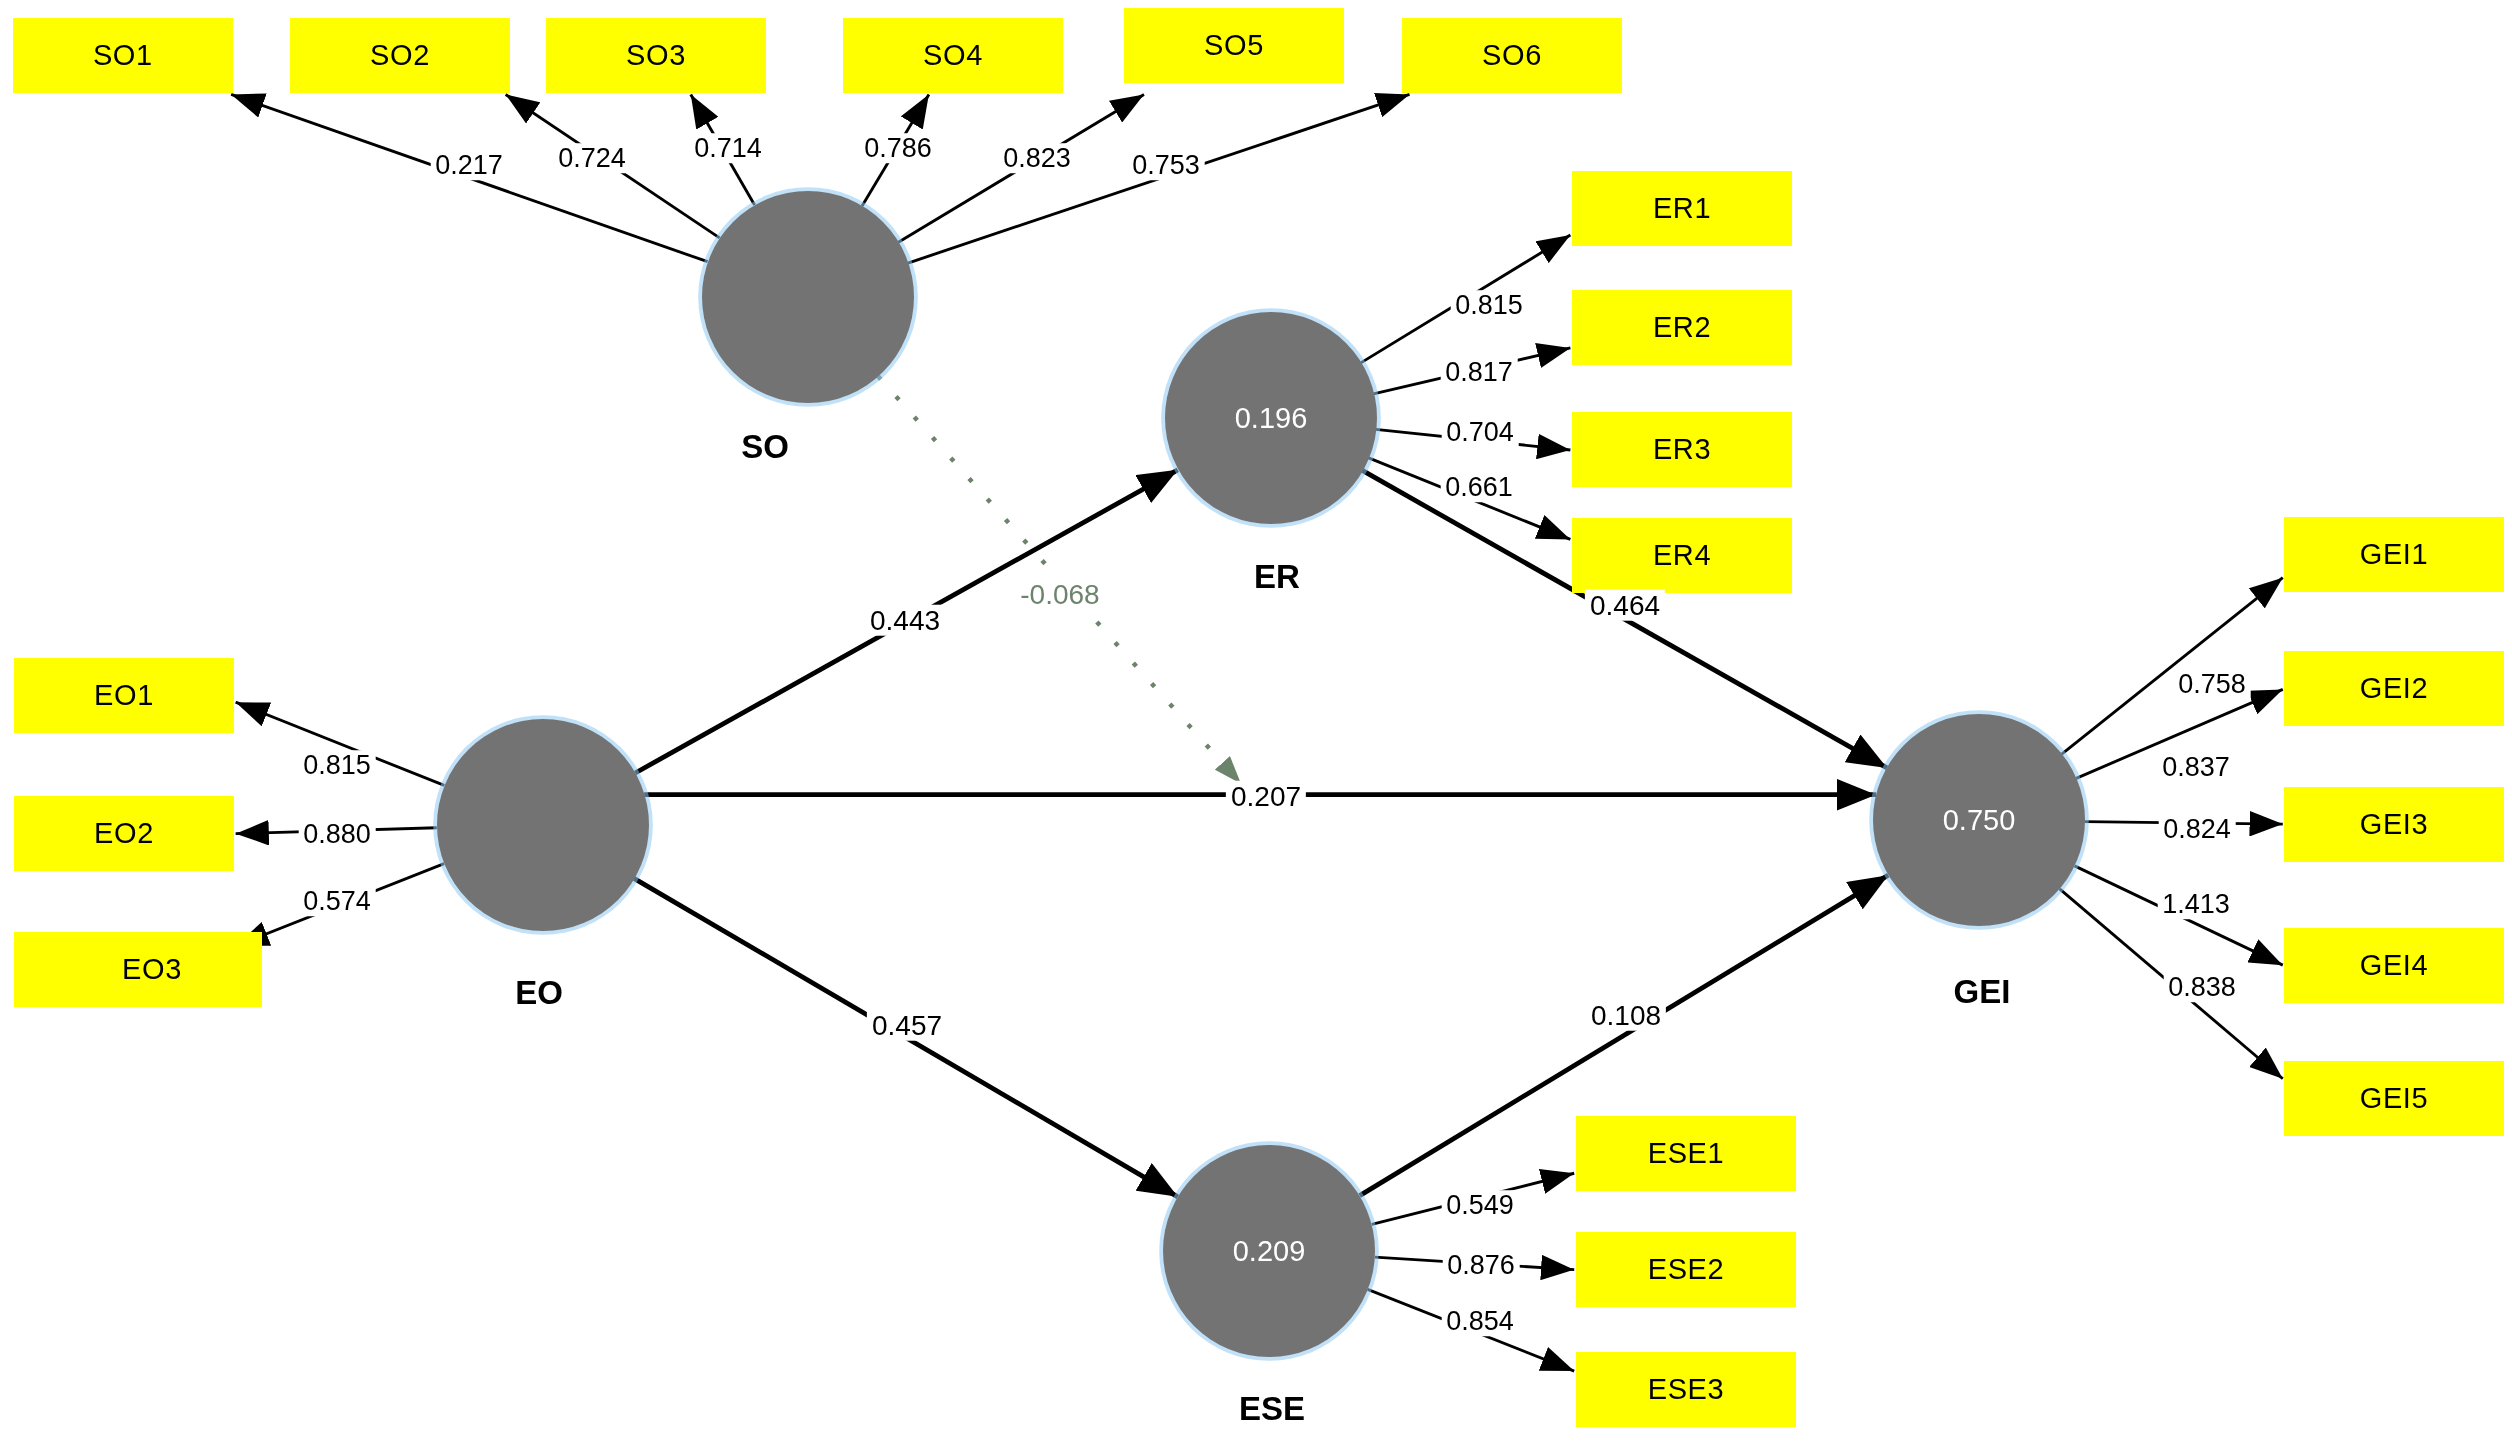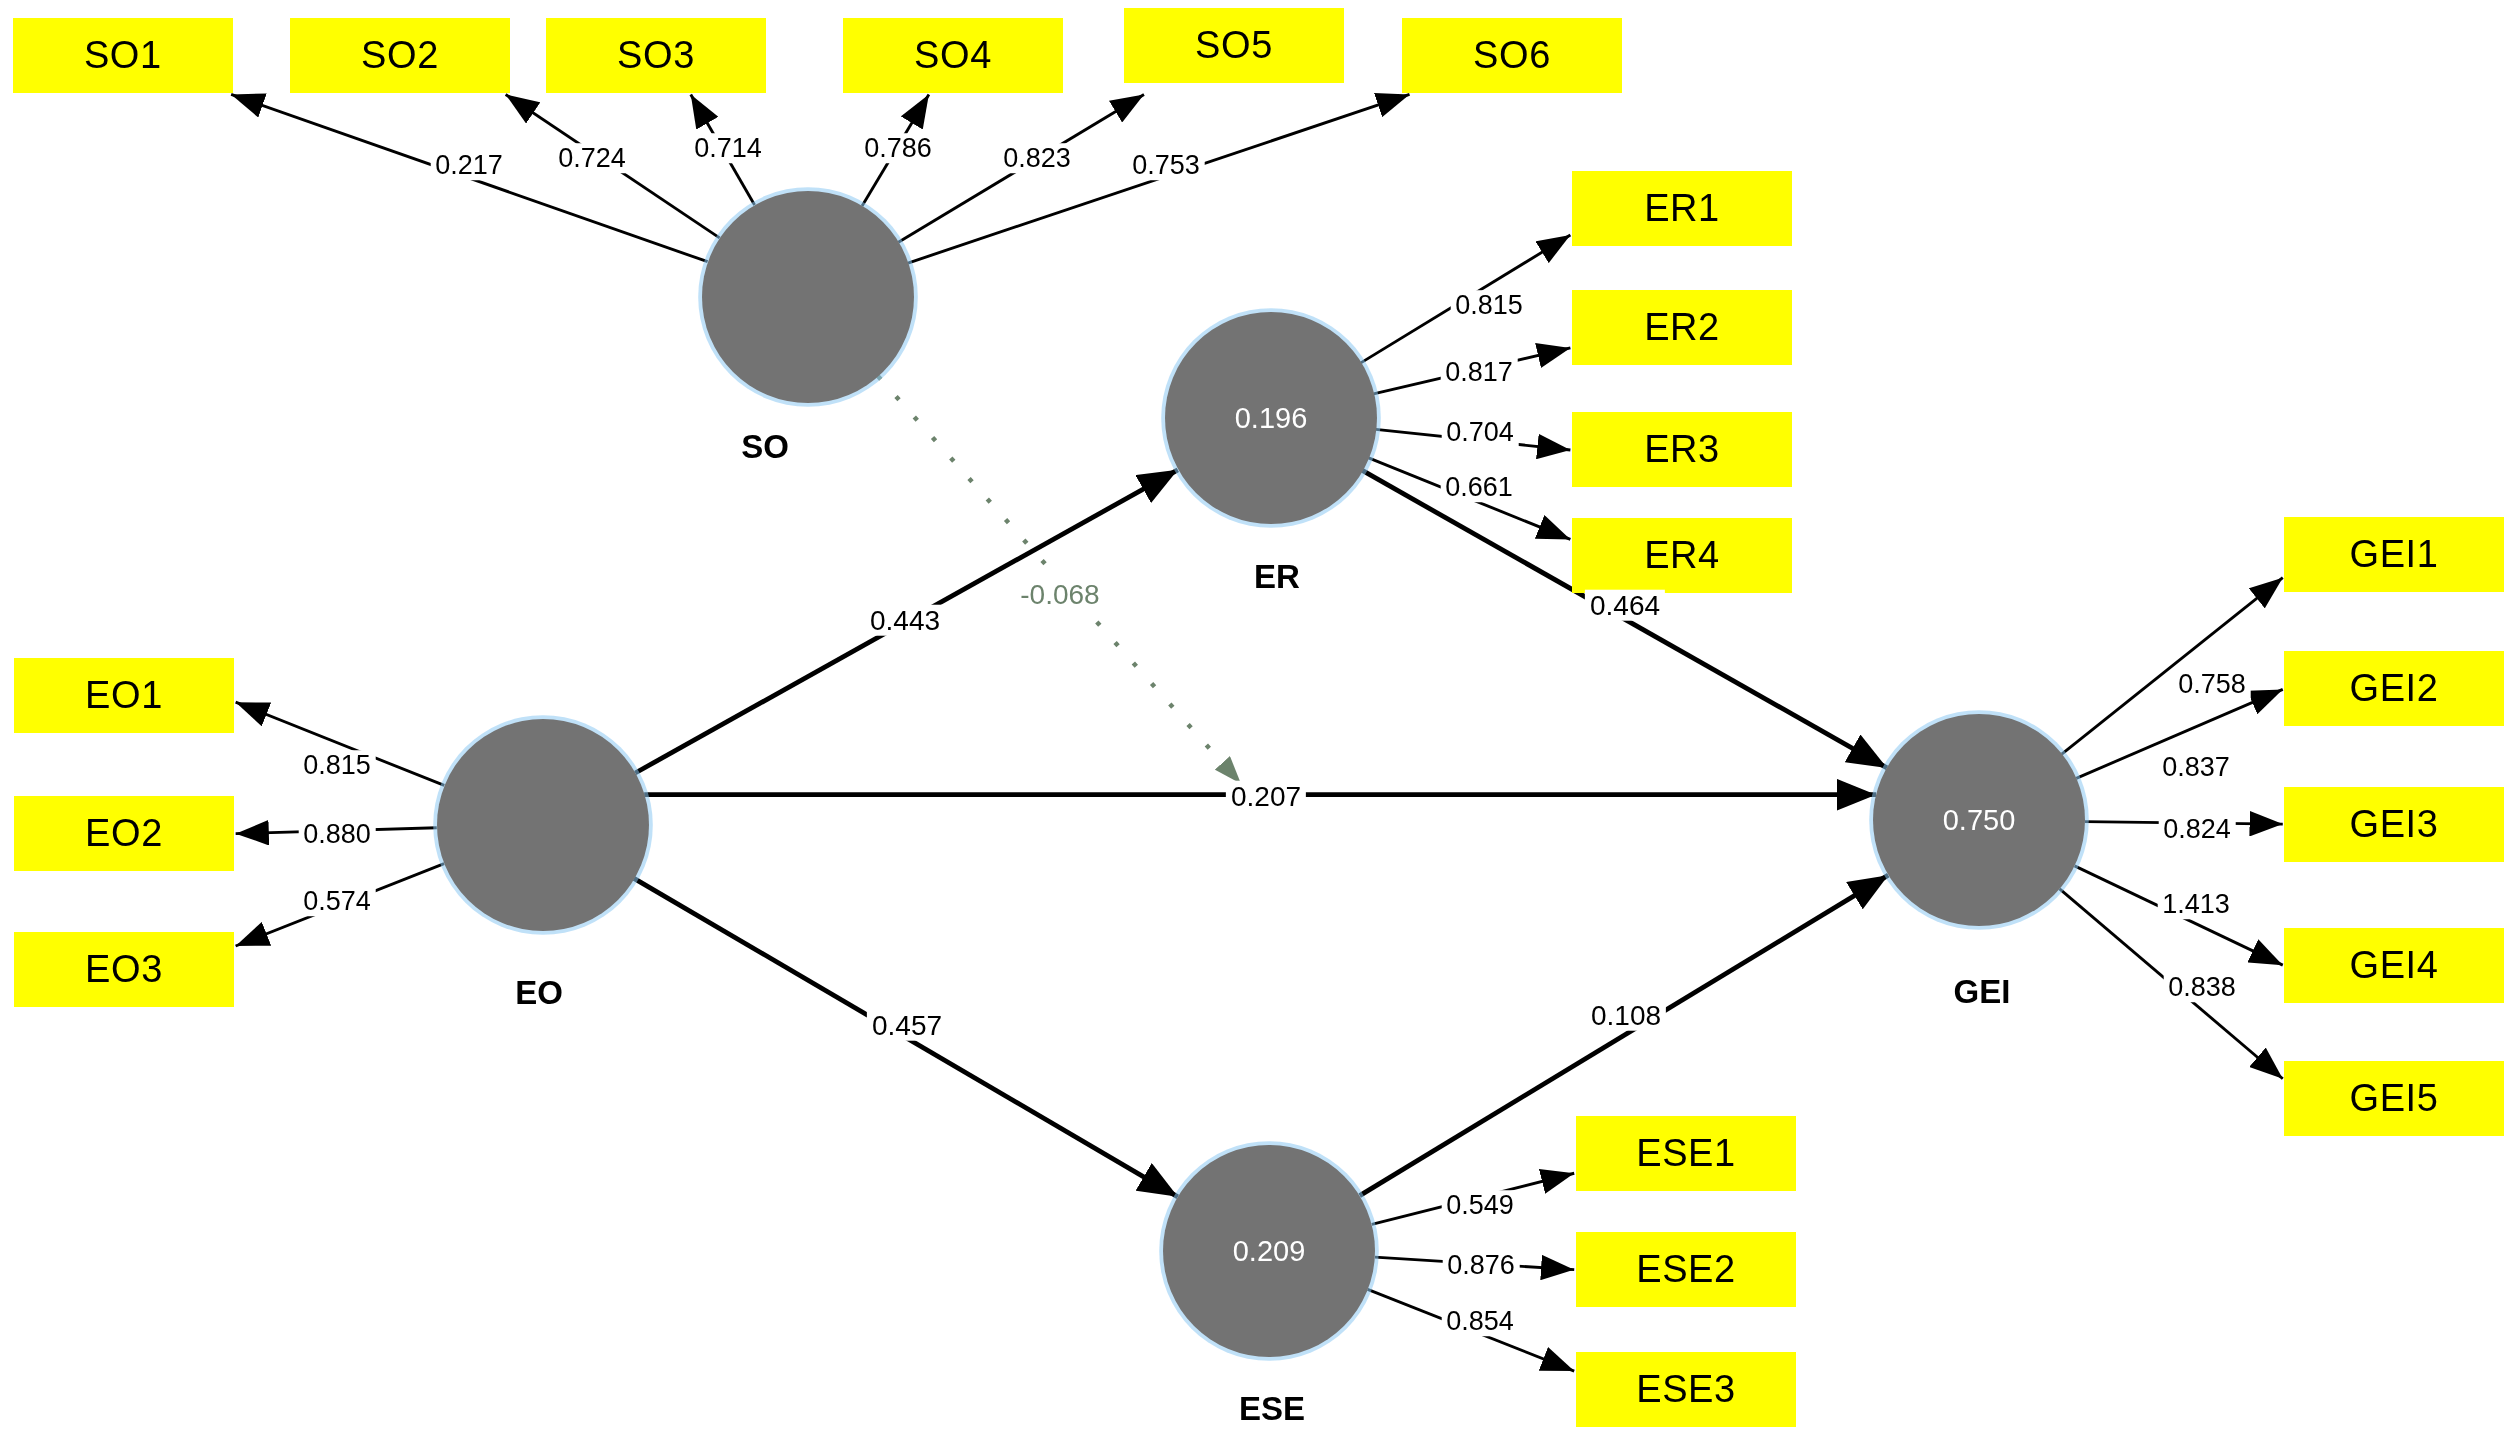--- a/index.html
+++ b/index.html
@@ -22,21 +22,21 @@
     height: 1449px;
   }
   .indicator-box {
     position: absolute;
     width: 220px;
     height: 75px;
     background: #FFFF00;
     display: flex;
     align-items: center;
     justify-content: center;
-    font-size: 38px;
+    font-size: 29px;
     color: #000000;
     letter-spacing: 0.6px;
   }
   .construct-circle {
     position: absolute;
     width: 212px;
     height: 212px;
     border-radius: 50%;
     background: #737373;
     box-shadow: 0 0 0 3.8px rgba(140, 201, 243, 0.55);
@@ -132,21 +132,21 @@
       <div class="indicator-box" style="left: 843px; top: 18px;">SO4</div>
       <div class="loading-label" style="left: 898px; top: 148px;">0.786</div>
       <div class="indicator-box" style="left: 1124px; top: 8px;">SO5</div>
       <div class="loading-label" style="left: 1037px; top: 158px;">0.823</div>
       <div class="indicator-box" style="left: 1402px; top: 18px;">SO6</div>
       <div class="loading-label" style="left: 1166px; top: 165px;">0.753</div>
       <div class="indicator-box" style="left: 14px; top: 658px;">EO1</div>
       <div class="loading-label" style="left: 337px; top: 765px;">0.815</div>
       <div class="indicator-box" style="left: 14px; top: 796px;">EO2</div>
       <div class="loading-label" style="left: 337px; top: 834px;">0.880</div>
-      <div class="indicator-box" style="left: 14px; top: 932px;">EO3</div>
+      <div class="indicator-box" style="left: 14px; top: 932px; padding-left: 28px;">EO3</div>
       <div class="loading-label" style="left: 337px; top: 901px;">0.574</div>
       <div class="indicator-box" style="left: 1572px; top: 171px;">ER1</div>
       <div class="loading-label" style="left: 1489px; top: 305px;">0.815</div>
       <div class="indicator-box" style="left: 1572px; top: 290px;">ER2</div>
       <div class="loading-label" style="left: 1479px; top: 372px;">0.817</div>
       <div class="indicator-box" style="left: 1572px; top: 412px;">ER3</div>
       <div class="loading-label" style="left: 1480px; top: 432px;">0.704</div>
       <div class="indicator-box" style="left: 1572px; top: 518px;">ER4</div>
       <div class="loading-label" style="left: 1479px; top: 487px;">0.661</div>
       <div class="indicator-box" style="left: 1576px; top: 1116px;">ESE1</div>

